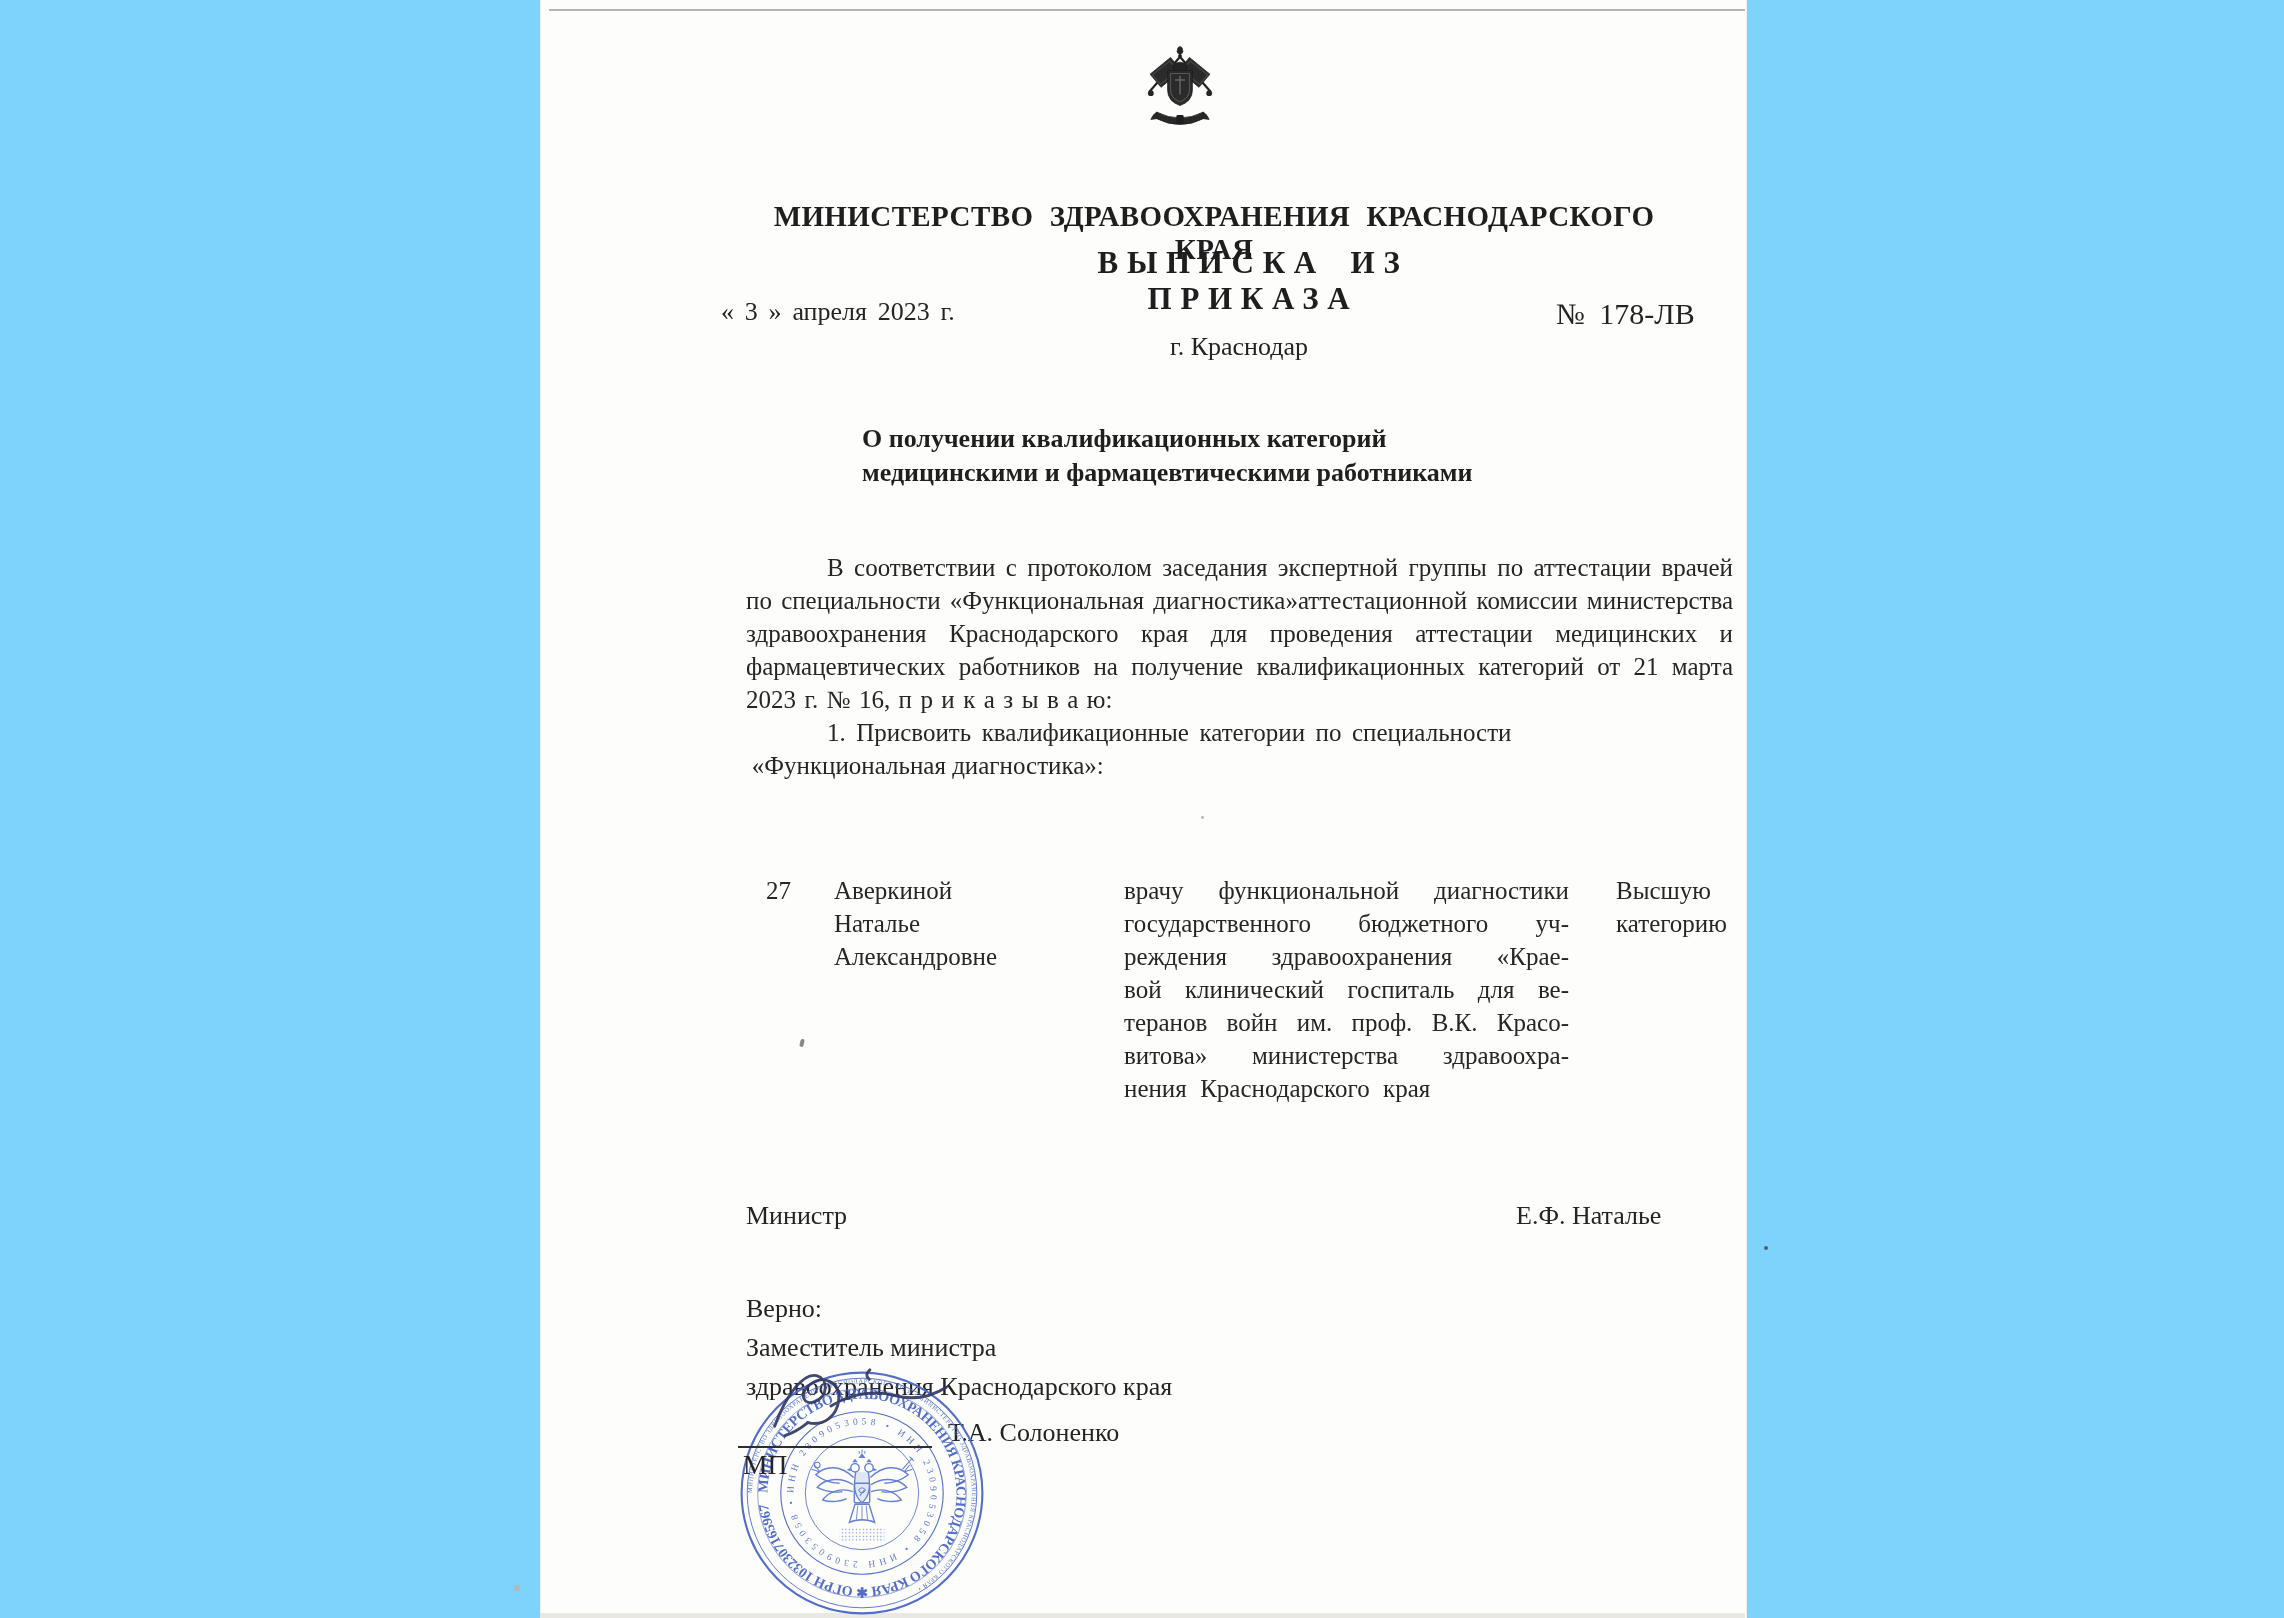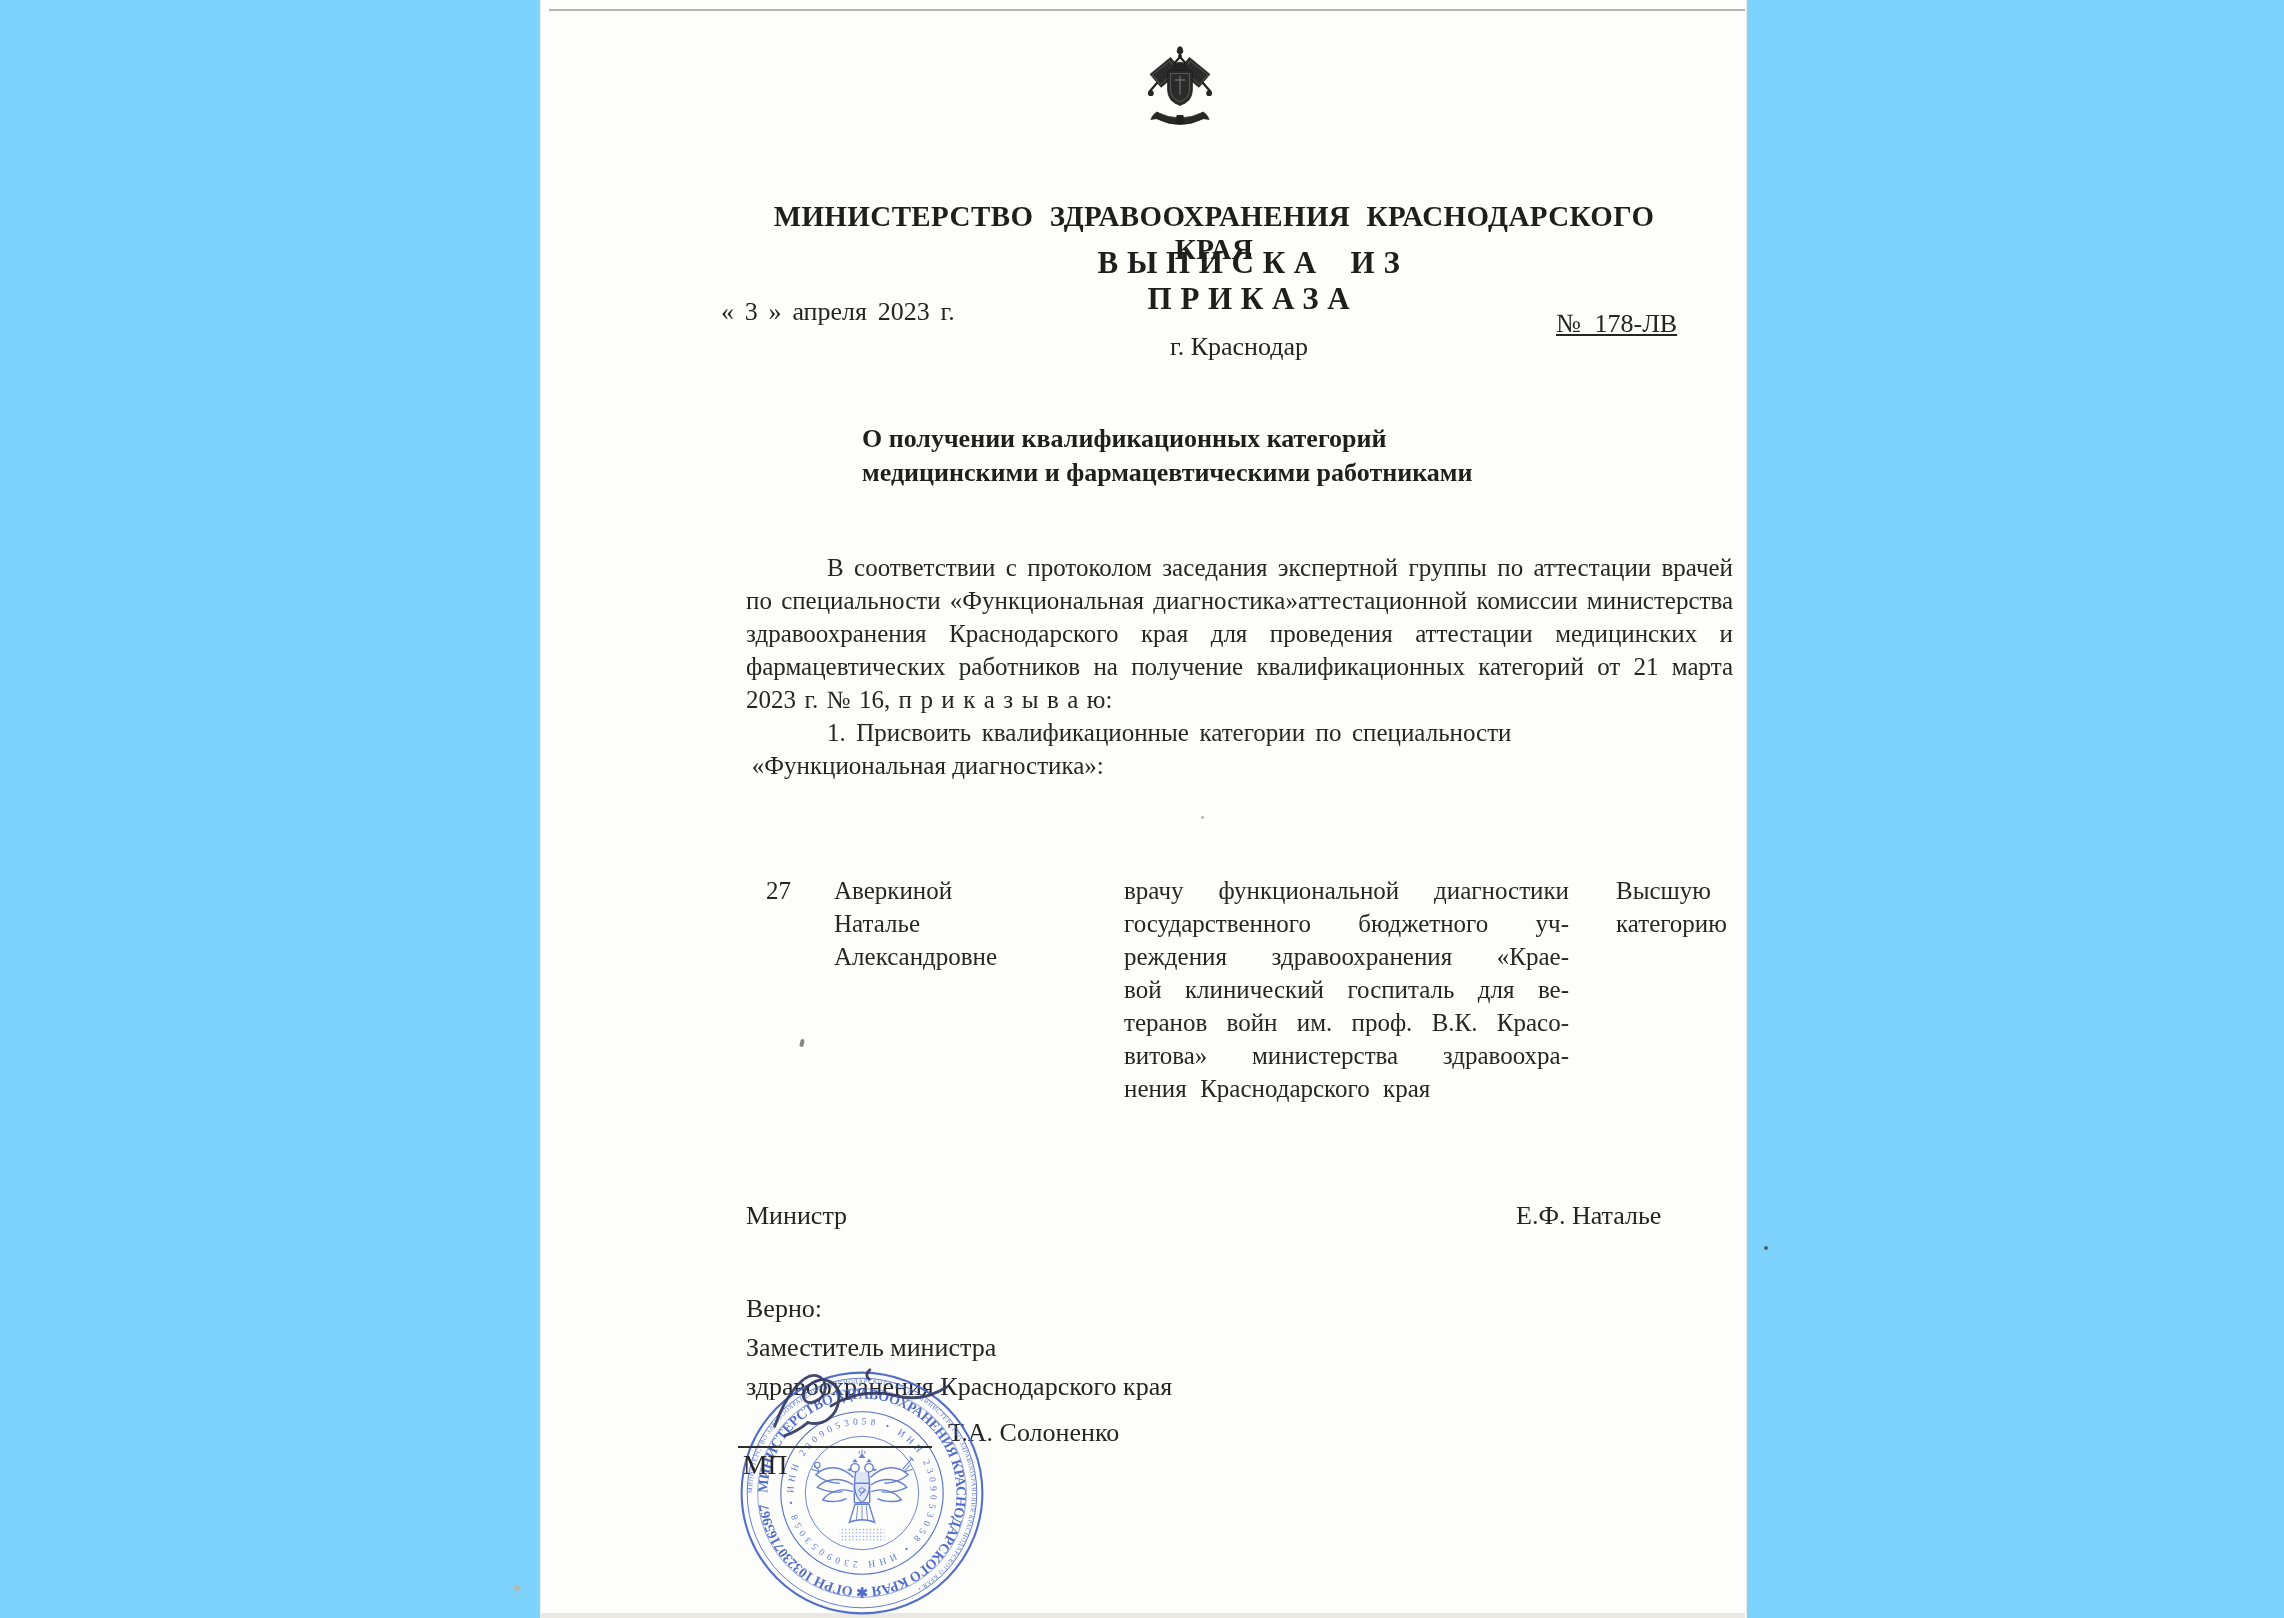--- a/index.html
+++ b/index.html
@@ -19,21 +19,21 @@
   .doc-text{color:#242424;}
   #ministry-line{
     left:754px;top:200px;width:920px;text-align:center;
     font-size:29px;font-weight:bold;letter-spacing:0.4px;word-spacing:8.7px;color:#1e1e1e;
   }
   #doc-type-line{
     left:992px;top:245px;width:522px;text-align:center;
     font-size:31px;font-weight:bold;letter-spacing:.28em;word-spacing:.3em;color:#1e1e1e;
   }
   #date-line{left:721px;top:297px;font-size:26px;word-spacing:4.3px;}
-  #number-line{left:1556px;top:309px;font-size:26px;word-spacing:7.2px;text-decoration:underline;}
+  #number-line{left:1556px;top:297px;font-size:30px;word-spacing:7.2px;}
   #city-line{left:1123px;top:332px;width:232px;text-align:center;font-size:26px;}
 
   #doc-title{
     left:862px;top:422px;width:746px;text-align:left;
     font-size:26px;font-weight:bold;line-height:34px;color:#1f1f1f;
   }
 
   #body-block{left:746px;top:551px;width:987px;font-size:25px;line-height:33px;color:#262626;}
   #body-block p{margin:0;}
   #main-paragraph{text-align:justify;text-indent:81px;word-spacing:2.2px;}

